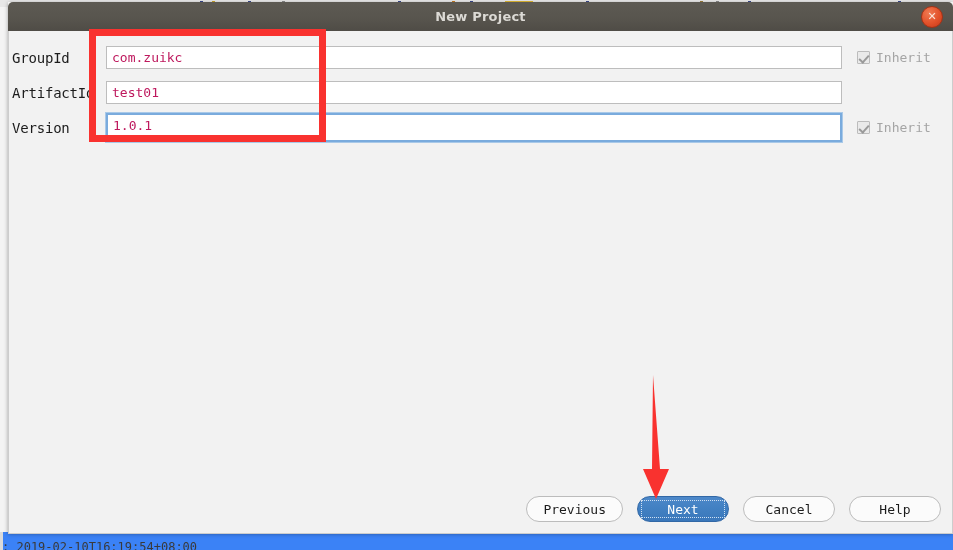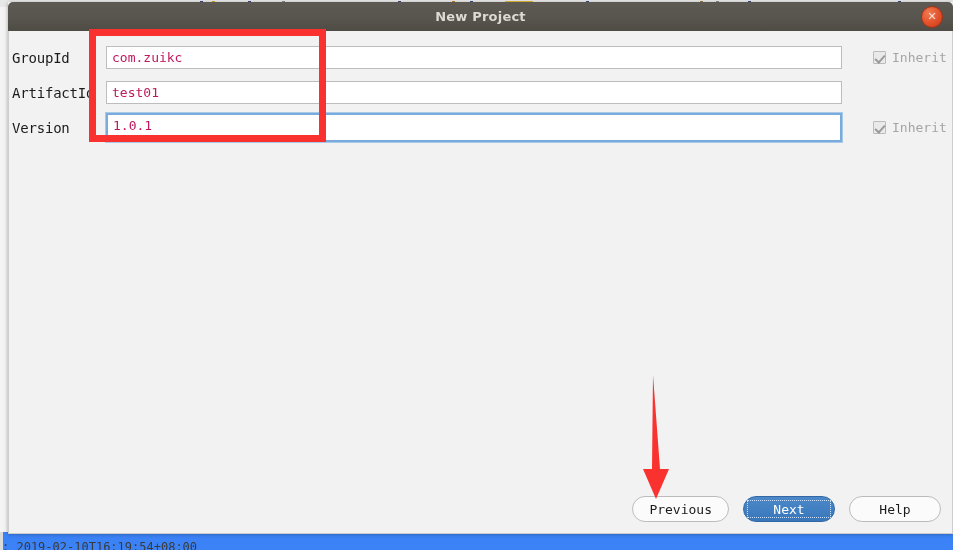--- a/index.html
+++ b/index.html
@@ -175,21 +175,21 @@
     line-height: 21px;
     outline: none;
   }
   .field-input.focused {
     border: 2px solid #7aabdd;
     box-shadow: 0 0 0 1px #a9c9e8;
     height: 29px;
     line-height: 21px;
   }
   .inherit-box {
-    margin-left: 31px;
+    margin-left: 15px;
     display: flex;
     align-items: center;
     gap: 6px;
     white-space: nowrap;
   }
   .checkbox-glyph {
     width: 13px;
     height: 13px;
     box-sizing: border-box;
     border: 1px solid #bcbcbc;
@@ -338,20 +338,21 @@
       </div>
 
     </div>
 
     <div class="button-bar">
       <div class="dlg-button">Previous</div>
       <div class="dlg-button primary">
         <span>Next</span>
         <span class="focus-ring"></span>
       </div>
+      <div class="dlg-button">Cancel</div>
       <div class="dlg-button">Help</div>
     </div>
 
   </div>
 </div>
 
 <div class="annot-rect"></div>
 <svg class="annot-arrow" viewBox="0 0 34 124">
   <polygon points="14,0 21,94 30,94 17,124 4,94 13,94" fill="#f9322f"></polygon>
 </svg>

